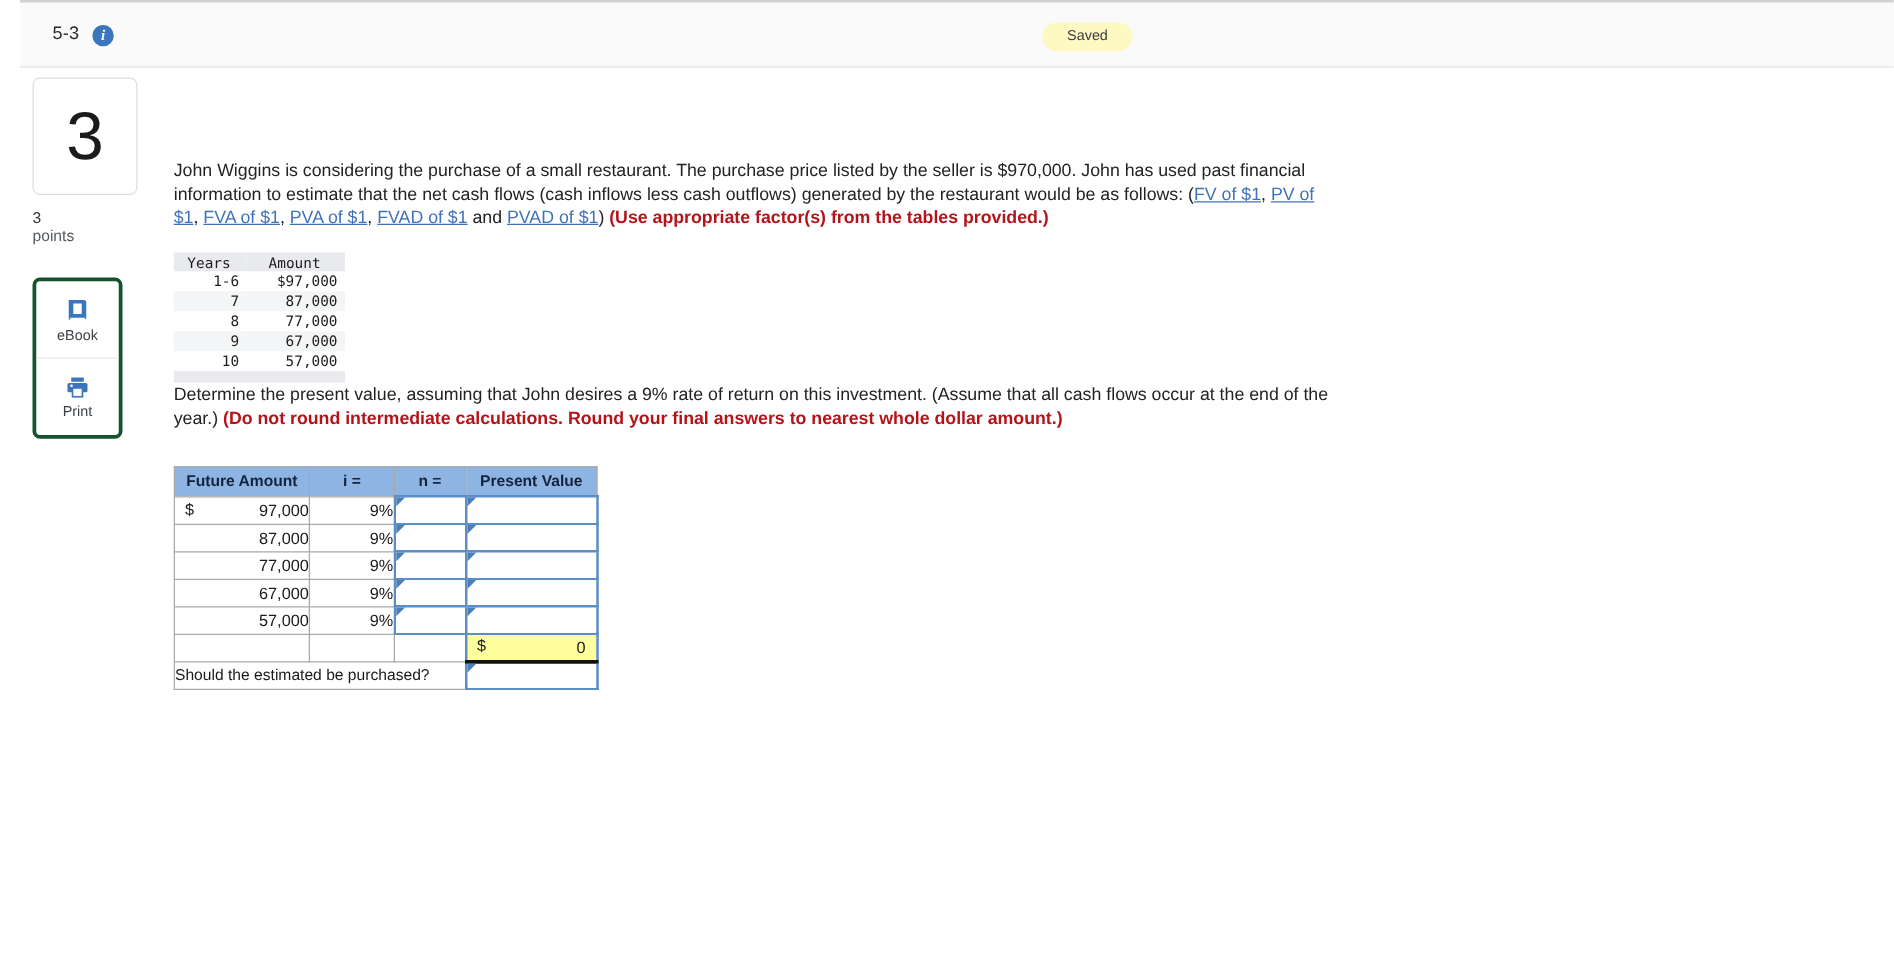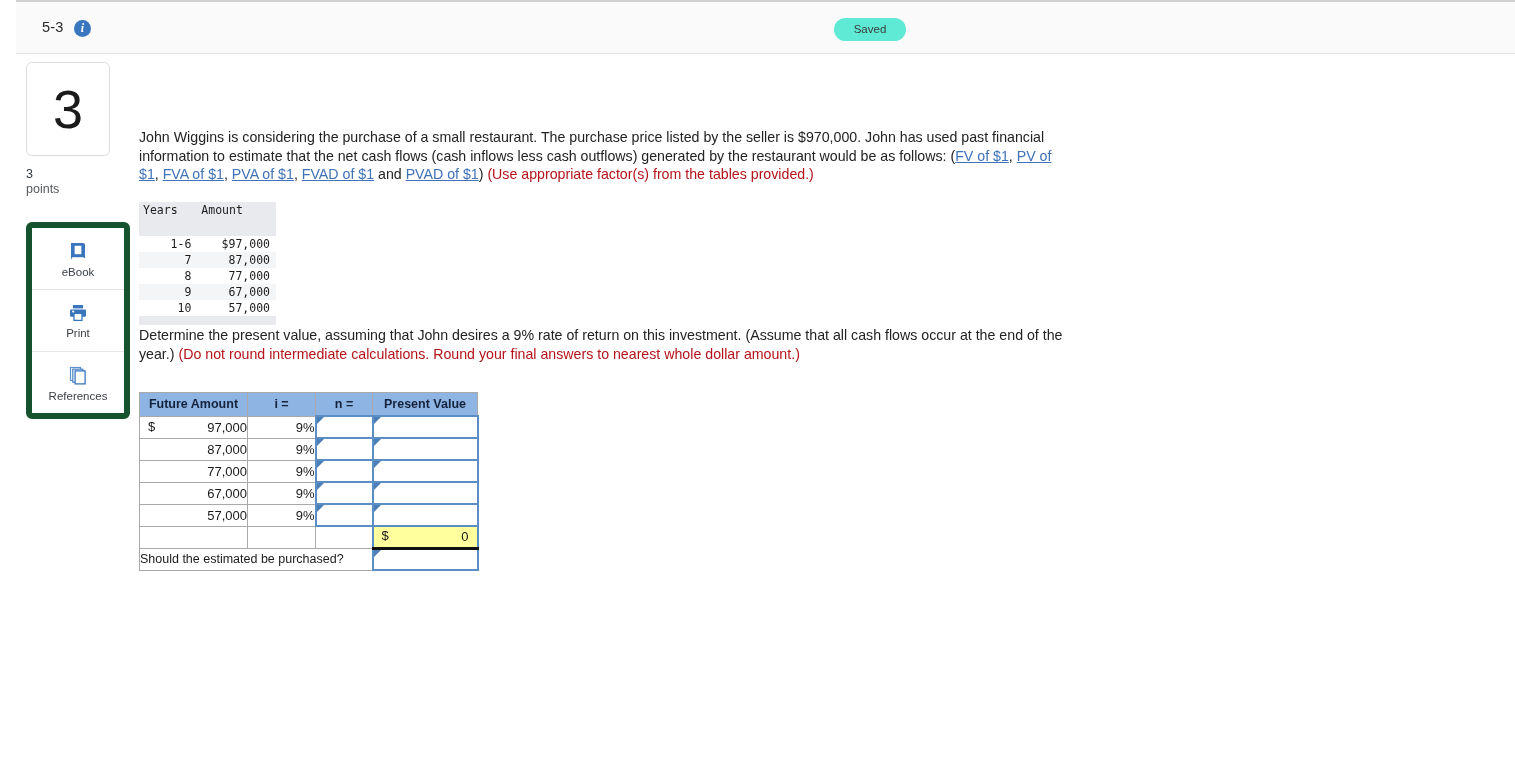--- a/index.html
+++ b/index.html
@@ -48,21 +48,21 @@
     font-style: italic;
     line-height: 17px;
     text-align: center;
     cursor: pointer;
   }
   #saved-badge {
     position: absolute;
     left: 818px; top: 16px;
     width: 72px; height: 23px;
     border-radius: 12px;
-    background: #5eead4;
+    background: #fef9c3;
     color: #3c3c3c;
     font-size: 11.5px;
     line-height: 23px;
     text-align: center;
   }
 
   
   #rail { position: absolute; left: 26px; top: 62px; width: 86px; }
   #qbox {
     width: 84px; height: 94px;
@@ -75,22 +75,22 @@
   #qbox span { font-size: 54px; line-height: 1; color: #1b1b1b; font-weight: 400; }
   #points {
     margin-top: 11px;
     font-size: 12.5px;
     color: #555a5e;
     line-height: 15px;
   }
   #points .n { color: #333a40; }
   #tools {
     margin-top: 25px;
-    width: 104px;
-    border: 6px solid #14532d;
+    width: 72px;
+    border: 3px solid #14532d;
     border-radius: 6px;
     background: #fff;
     box-sizing: border-box;
     overflow: hidden;
   }
   .tool {
     height: 61px;
     border-bottom: 1px solid #e6e6e6;
     display: flex; flex-direction: column;
     align-items: center; justify-content: center;
@@ -103,38 +103,38 @@
 
   
   #main { position: absolute; left: 139px; top: 128px; width: 1000px; }
   #prompt {
     font-size: 14.2px;
     line-height: 18.5px;
     color: #232323;
     width: 930px;
   }
   #prompt a { color: #3f72b8; text-decoration: underline; }
-  .redbold { color: #b4131a; font-weight: normal; text-align: right; }
+  .redbold { color: #b4131a; font-weight: bold; text-align: right; }
 
   
   #datatable {
     margin-top: 18px;
     border-collapse: collapse;
     font-family: "DejaVu Sans Mono", "Liberation Mono", monospace;
     font-size: 11.5px;
     color: #1c1c1c;
     width: 137px;
   }
   #datatable td, #datatable th {
     padding: 1px 6px 1px 4px;
     text-align: right;
     font-weight: normal;
     white-space: pre;
   }
-  #datatable thead th { background: #e9eaee; text-align: left; padding-bottom: 19px; }
+  #datatable thead th { background: #e9eaee; text-align: center; padding-bottom: 0; }
   #datatable tbody tr:nth-child(even) { background: #f4f5f7; }
   #datatable tfoot td { background: #e9eaee; height: 9px; padding: 0; }
   .dt-years { width: 52px; }
   .dt-amount { width: 74px; margin-top: 44px; }
 
   #held {
     margin-top: 22px;
     font-size: 14.2px;
     line-height: 18.5px;
     color: #232323;
@@ -260,30 +260,20 @@
         <svg width="22" height="20" viewBox="0 0 22 20">
           <rect x="6" y="2" width="10" height="3.4" fill="#3a76bd"></rect>
           <rect x="3" y="6.4" width="16" height="7.4" rx="1.2" fill="#3a76bd"></rect>
           <circle cx="6.2" cy="8.6" r="1.1" fill="#ffffff"></circle>
           <rect x="7" y="10.4" width="8" height="7" fill="#ffffff" stroke="#3a76bd" stroke-width="1.3"></rect>
         </svg>
       </span>
       <span class="lbl">Print</span>
     </div>
 
-    <div class="tool">
-      <span>
-        <svg width="22" height="22" viewBox="0 0 22 22">
-          <rect x="3.5" y="3.5" width="10" height="13" fill="#ffffff" stroke="#5a92cc" stroke-width="1.2"></rect>
-          <rect x="5.8" y="5.2" width="10" height="13" fill="#ffffff" stroke="#4b84c4" stroke-width="1.2"></rect>
-          <rect x="8.1" y="6.9" width="10" height="13" fill="#ffffff" stroke="#3a76bd" stroke-width="1.3"></rect>
-        </svg>
-      </span>
-      <span class="lbl">References</span>
-    </div>
 
   </div>
 </div>
 
 <div id="main">
 
   <div id="prompt">
     <span>John Wiggins is considering the purchase of a small restaurant. The purchase price listed by the seller is $970,000. John has used past financial information to estimate that the net cash flows (cash inflows less cash outflows) generated by the restaurant would be as follows: (</span><a href="#">FV of $1</a><span>, </span><a href="#">PV of $1</a><span>, </span><a href="#">FVA of $1</a><span>, </span><a href="#">PVA of $1</a><span>, </span><a href="#">FVAD of $1</a><span> and </span><a href="#">PVAD of $1</a><span>) </span><span class="redbold">(Use appropriate factor(s) from the tables provided.)</span>
   </div>
 

